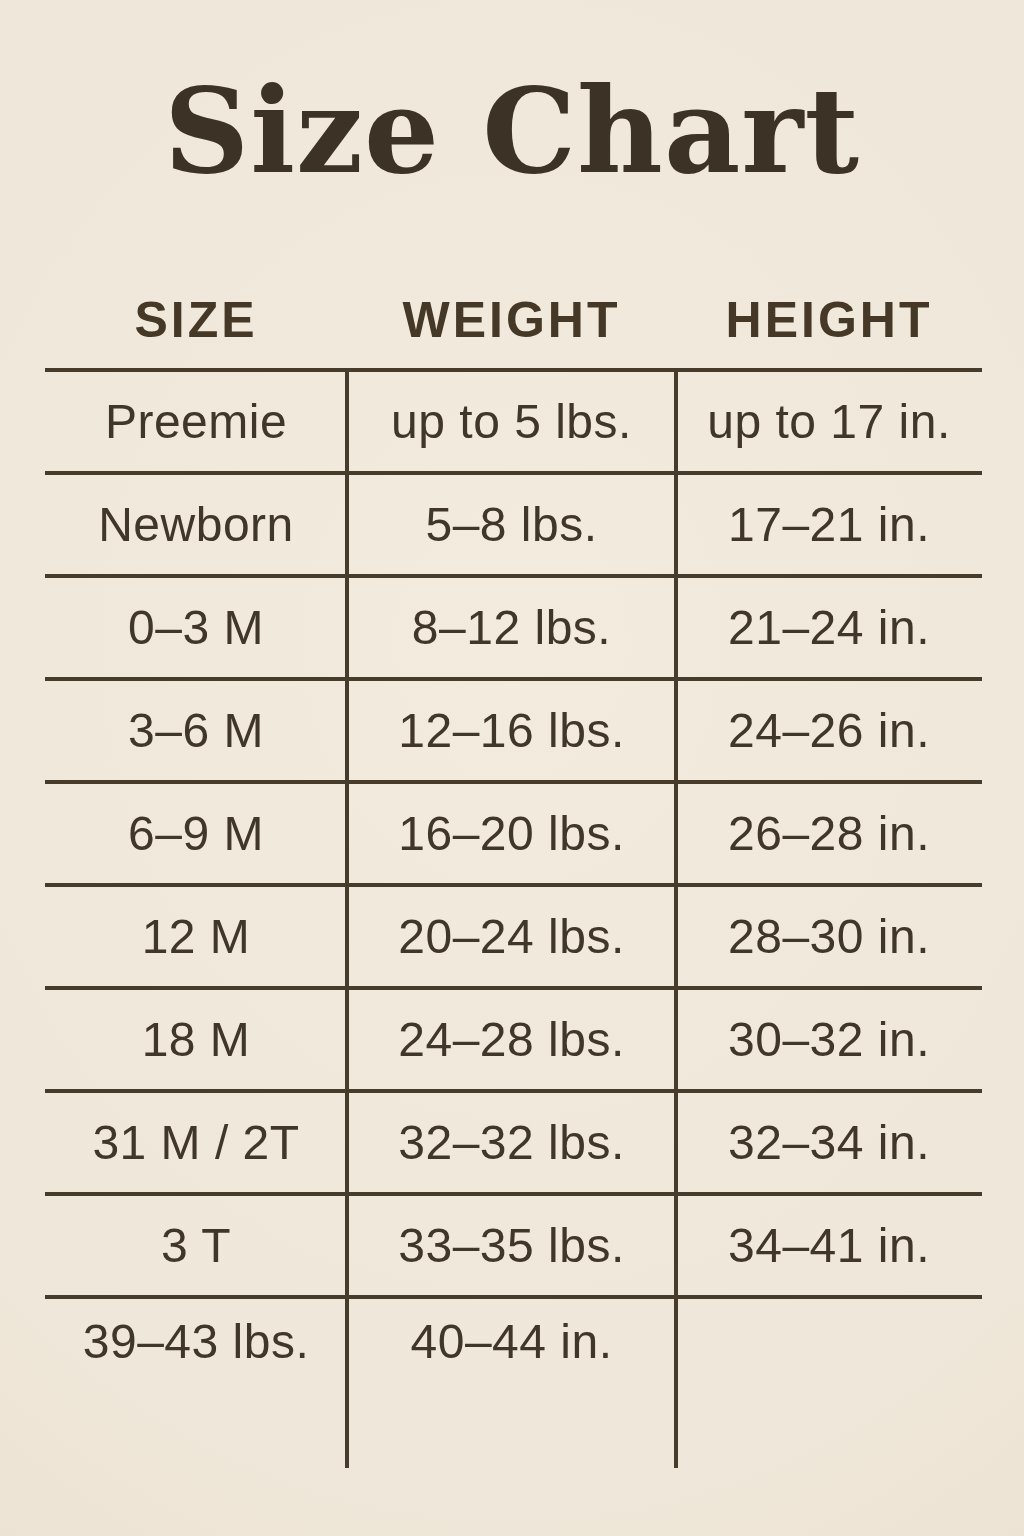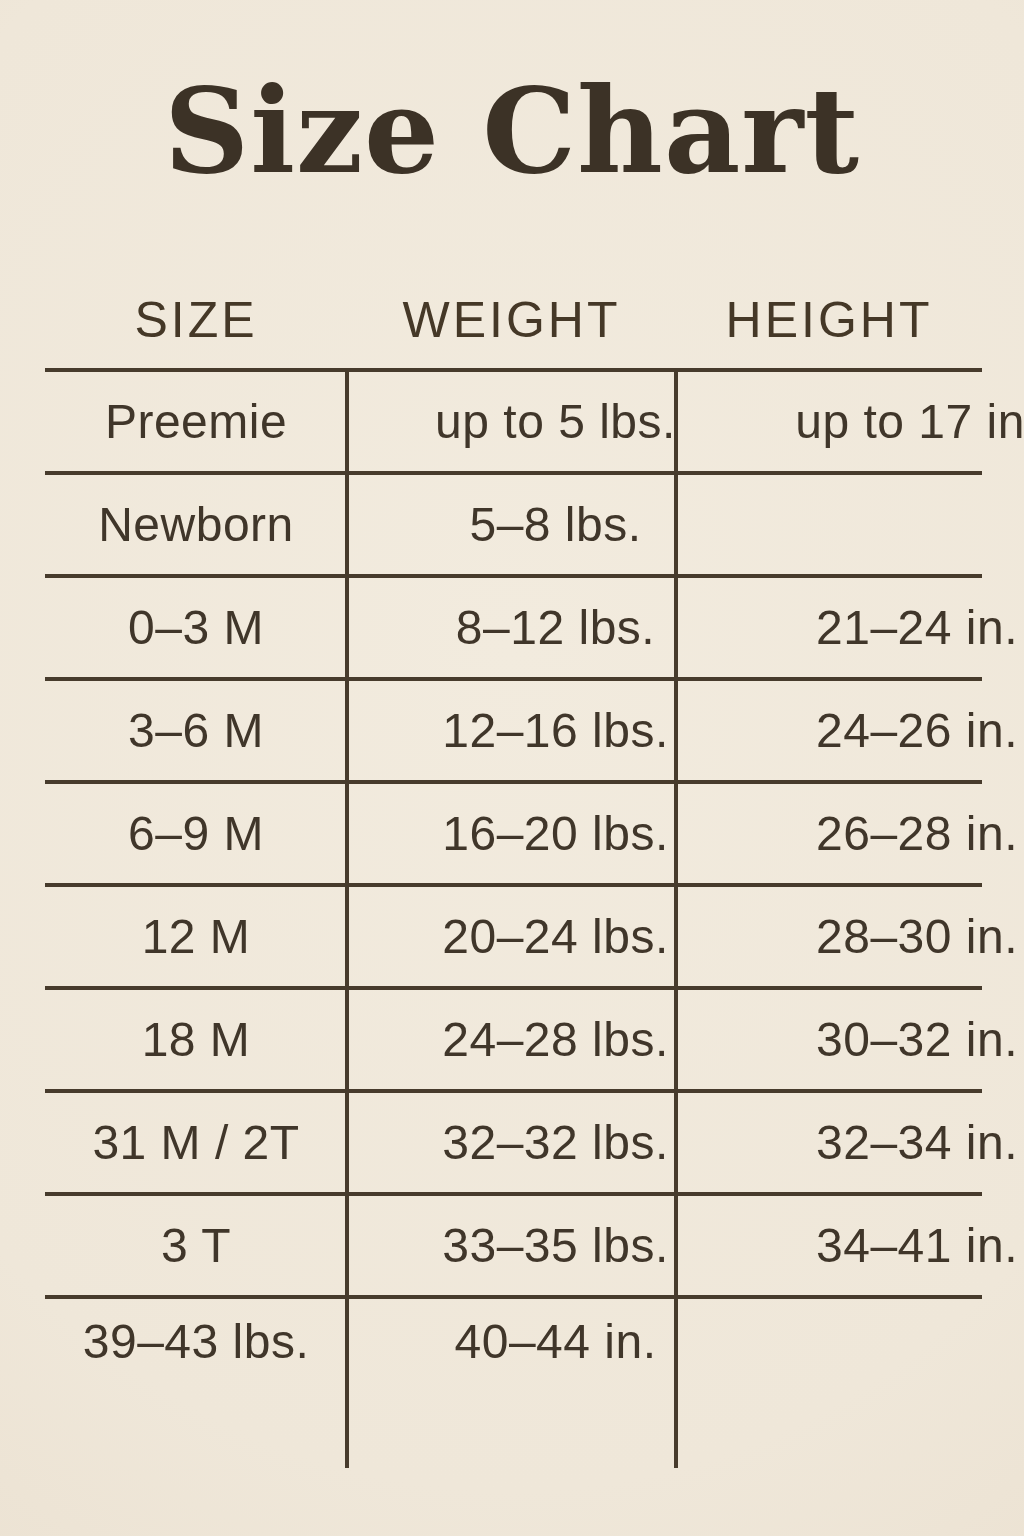--- a/index.html
+++ b/index.html
@@ -37,36 +37,35 @@
     width: 937px;
   }
   .thead {
     display: grid;
     grid-template-columns: 302px 329px 306px;
     height: 96px;
     align-items: center;
   }
   .hcell {
     text-align: center;
-    font-weight: 400;
+    font-weight: 700;
     font-size: 50px;
     letter-spacing: 3px;
     color: #453827;
   }
   .tbody {
     border-top: 4px solid #473b2c;
   }
   .trow {
     display: grid;
     grid-template-columns: 302px 329px 306px;
     height: 103px;
     border-bottom: 4px solid #473b2c;
     align-items: center;
     box-sizing: border-box;
-    gap: 44px;
   }
   .trow:last-child {
     border-bottom: none;
     height: 84px;
   }
   .tcell {
     text-align: center;
     font-size: 48px;
     font-weight: 400;
     letter-spacing: 0.5px;
@@ -101,20 +100,21 @@
     <div class="tbody" id="tbody">
   <div class="trow">
     <div class="tcell">Preemie</div>
     <div class="tcell">up to 5 lbs.</div>
     <div class="tcell">up to 17 in.</div>
   </div>
 
   <div class="trow">
     <div class="tcell">Newborn</div>
     <div class="tcell">5–8 lbs.</div>
+    <div class="tcell">17–21 in.</div>
   </div>
 
   <div class="trow">
     <div class="tcell">0–3 M</div>
     <div class="tcell">8–12 lbs.</div>
     <div class="tcell">21–24 in.</div>
   </div>
 
   <div class="trow">
     <div class="tcell">3–6 M</div>

